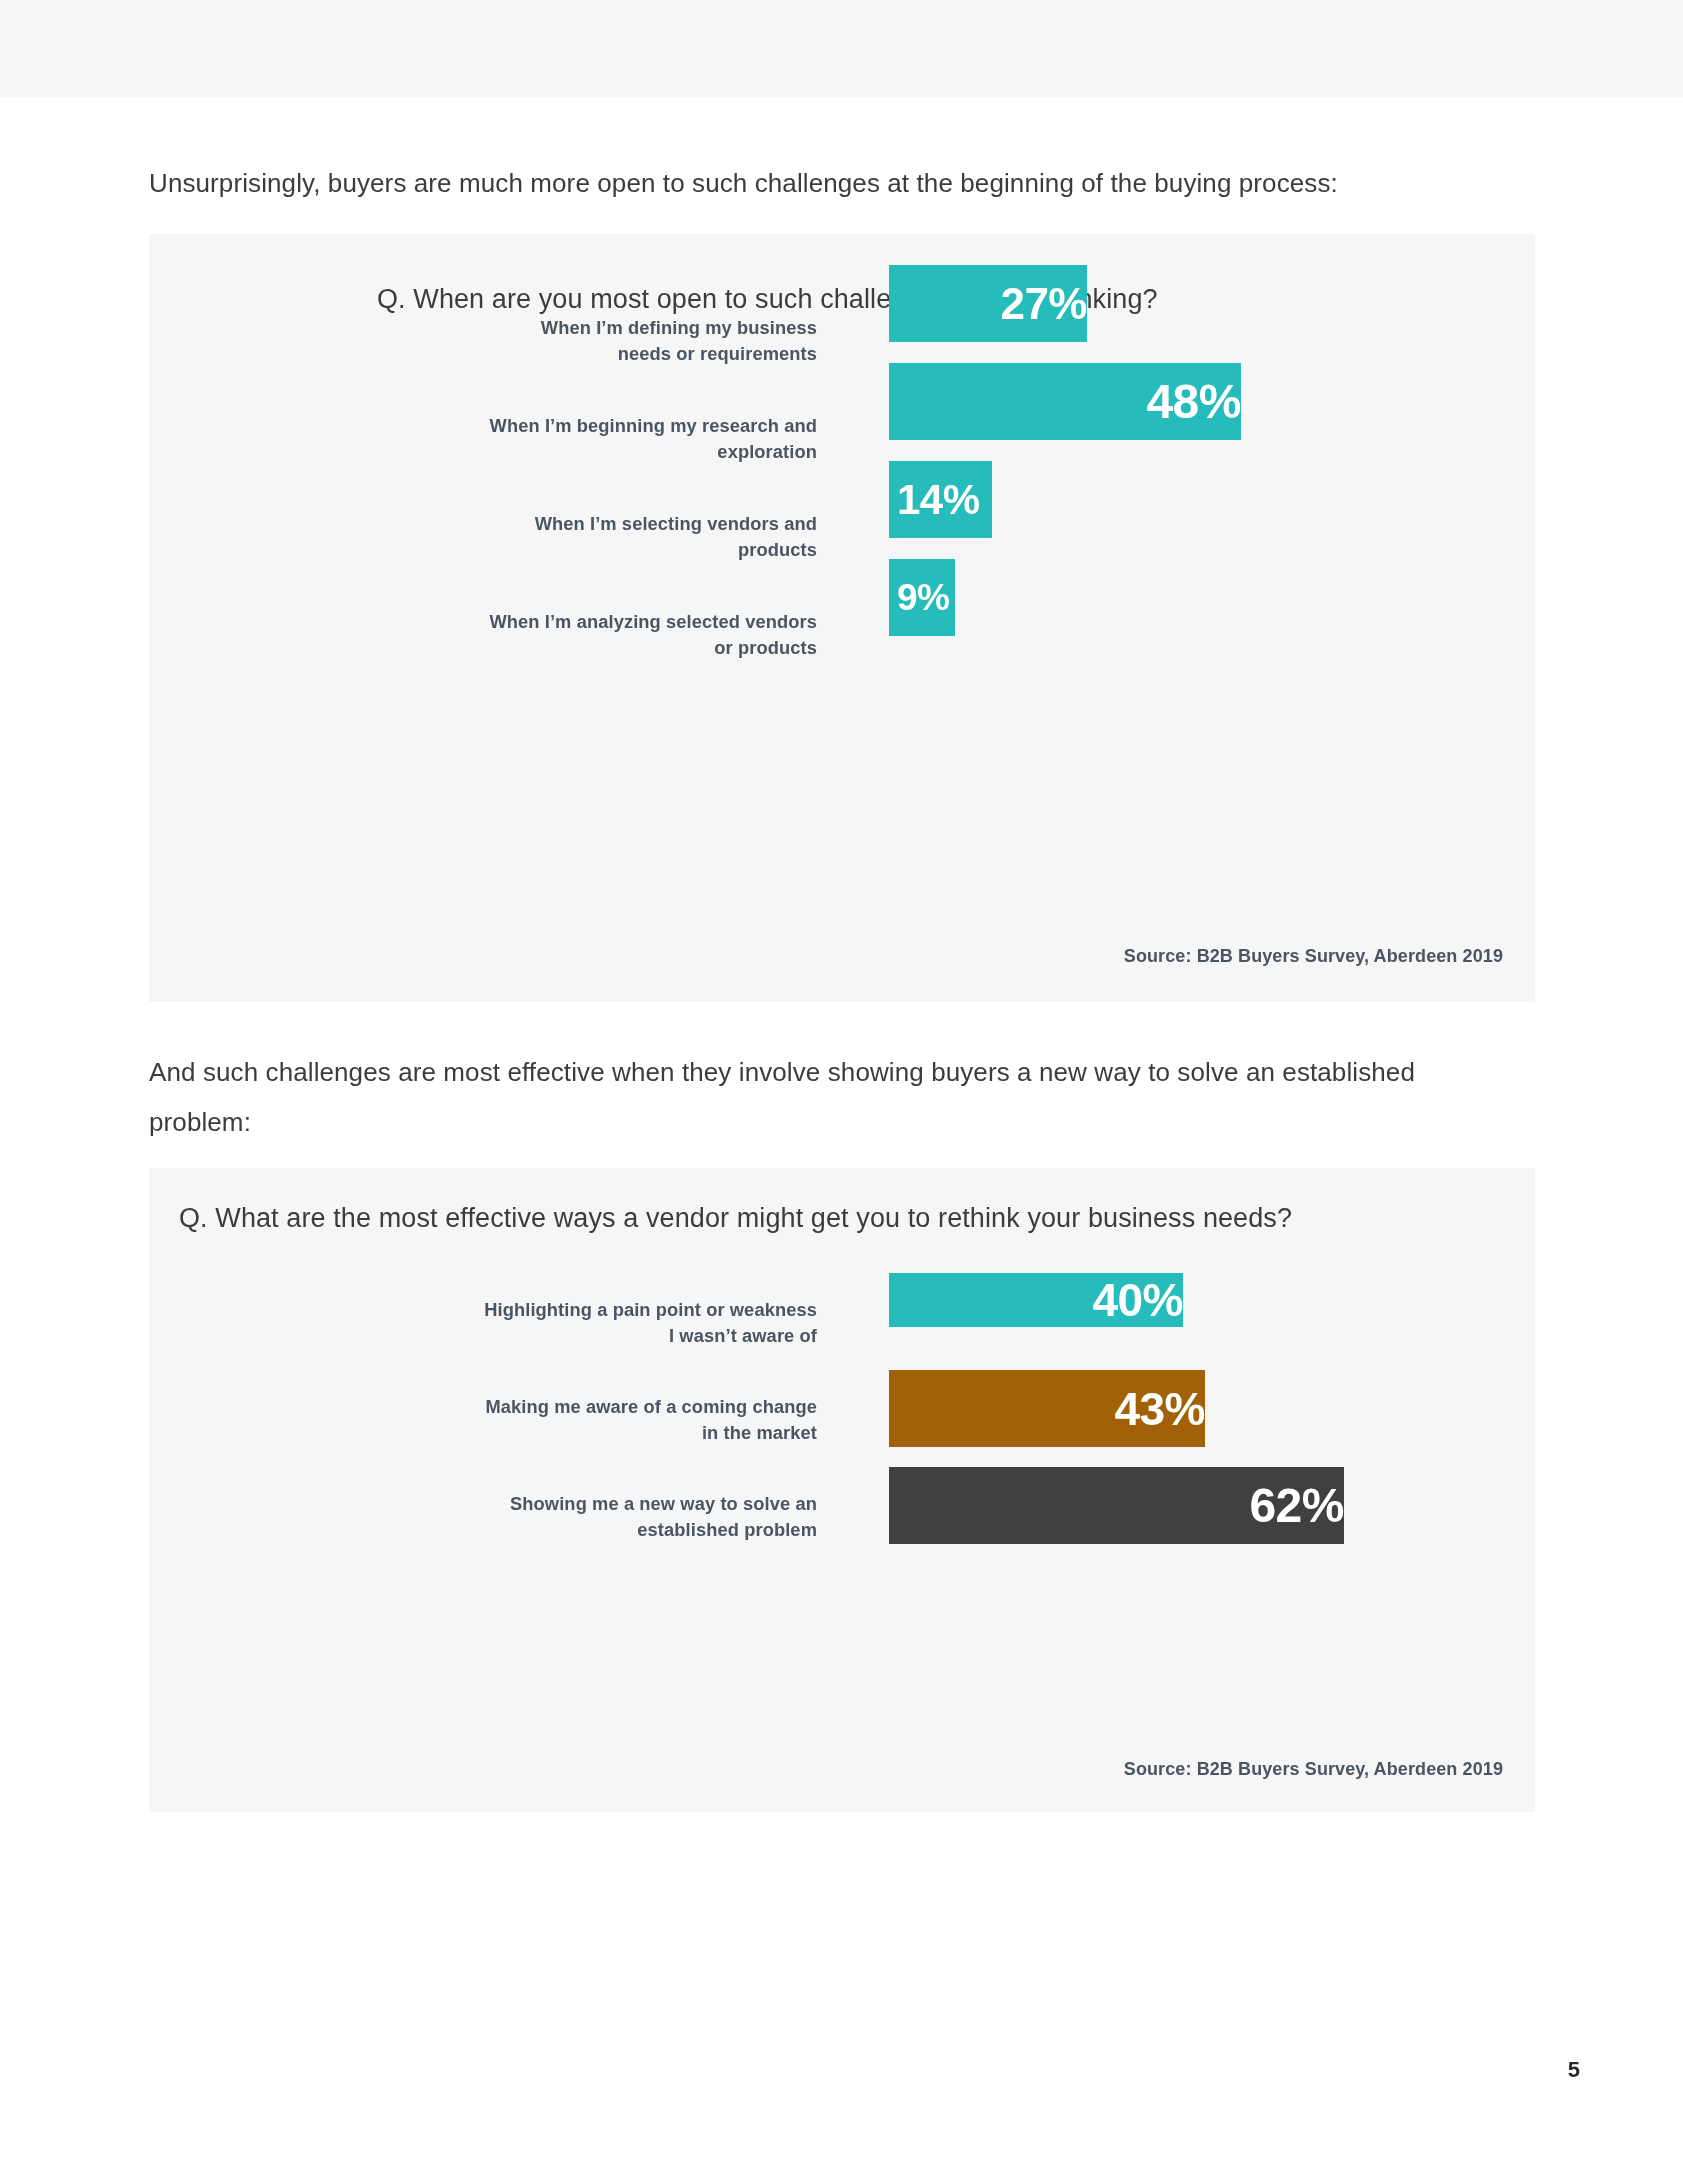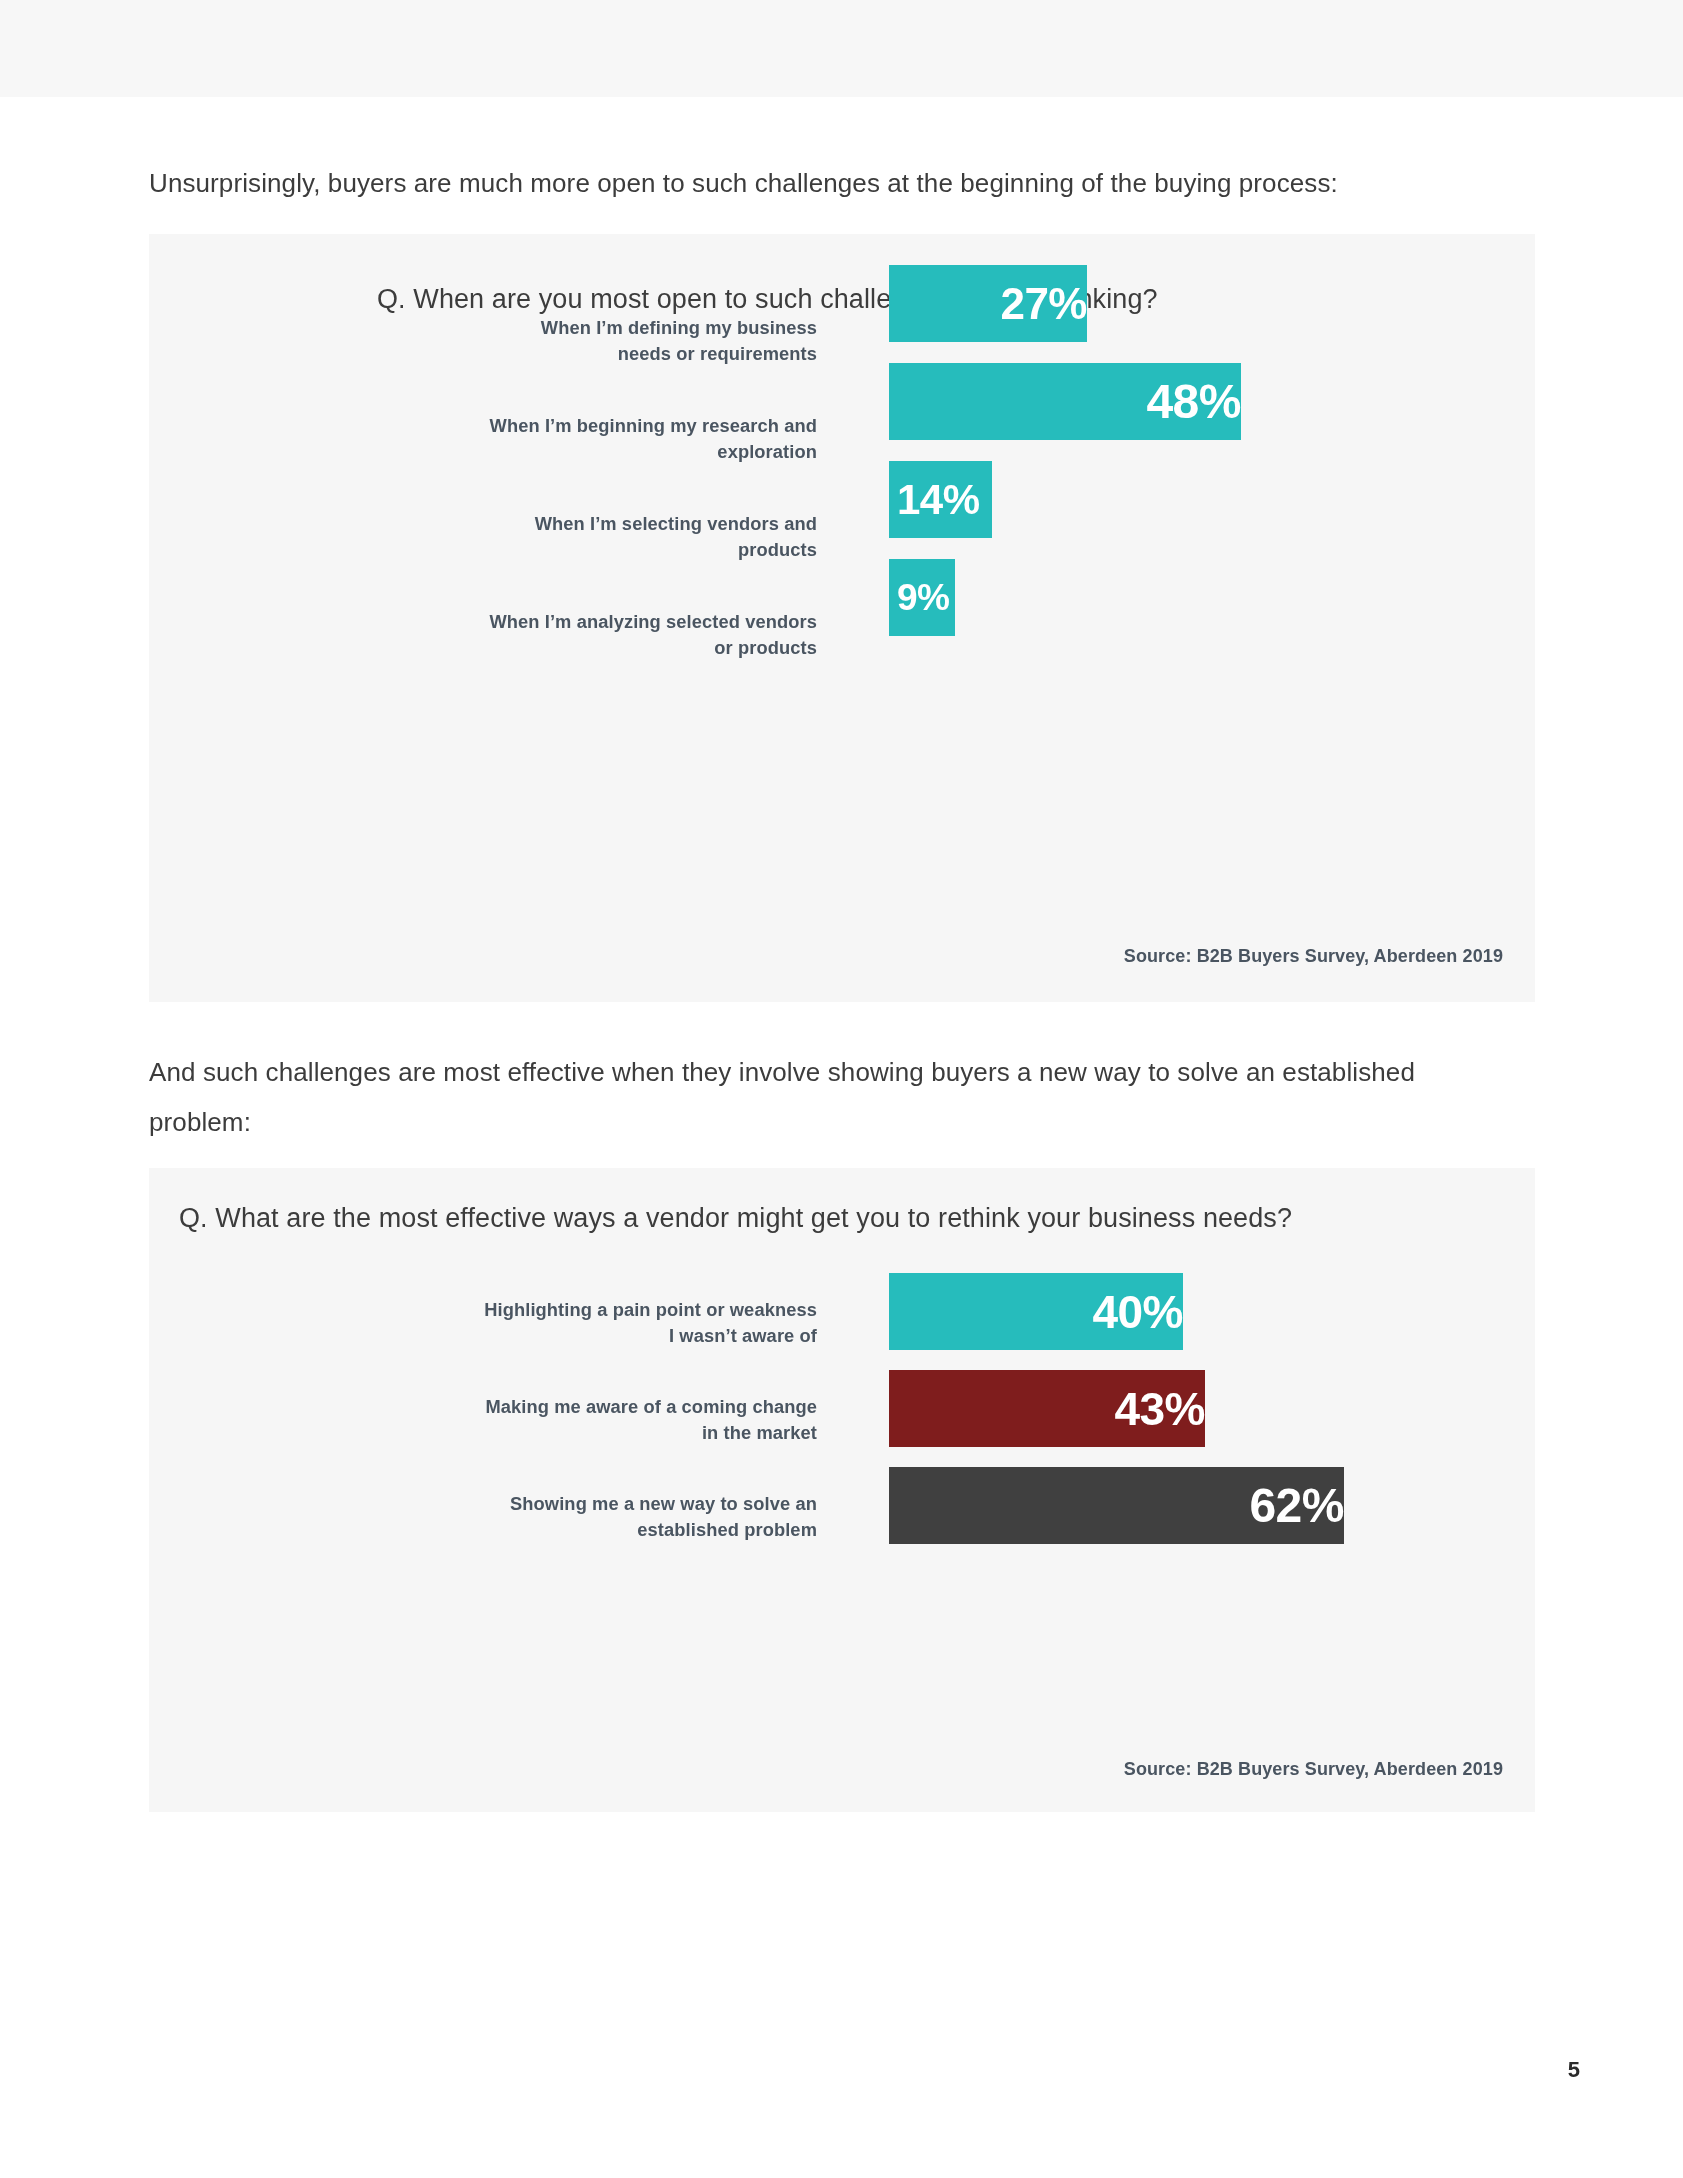--- a/index.html
+++ b/index.html
@@ -218,30 +218,30 @@
       <div class="gridline" style="left: 446px;"></div>
     </div>
 
   <div id="bars-2">
       <div class="bar-row" style="top: 1282px; height: 81px;">
         <div class="bar-label" style="top: 15px;">
           <div>Highlighting a pain point or weakness</div>
           <div>I wasn’t aware of</div>
         </div>
       </div>
-      <div class="bar" style="position: absolute; left: 889px; top: 1273px; width: 294px; height: 77px; background: rgb(38, 188, 188);">
+      <div class="bar" style="position: absolute; left: 889px; top: 1273px; width: 294px; height: 54px; background: rgb(38, 188, 188);">
         <span class="bar-value" style="font-size: 46px;">40%</span>
       </div>
       <div class="bar-row" style="top: 1379px; height: 81px;">
         <div class="bar-label" style="top: 15px;">
           <div>Making me aware of a coming change</div>
           <div>in the market</div>
         </div>
       </div>
-      <div class="bar" style="position: absolute; left: 889px; top: 1370px; width: 316px; height: 77px; background: #7f1d1d;">
+      <div class="bar" style="position: absolute; left: 889px; top: 1370px; width: 316px; height: 77px; background: #a16207;">
         <span class="bar-value" style="font-size: 46px;">43%</span>
       </div>
       <div class="bar-row" style="top: 1476px; height: 81px;">
         <div class="bar-label" style="top: 15px;">
           <div>Showing me a new way to solve an</div>
           <div>established problem</div>
         </div>
       </div>
       <div class="bar" style="position: absolute; left: 889px; top: 1467px; width: 455px; height: 77px; background: #404040;">
         <span class="bar-value" style="font-size: 48px;">62%</span>

